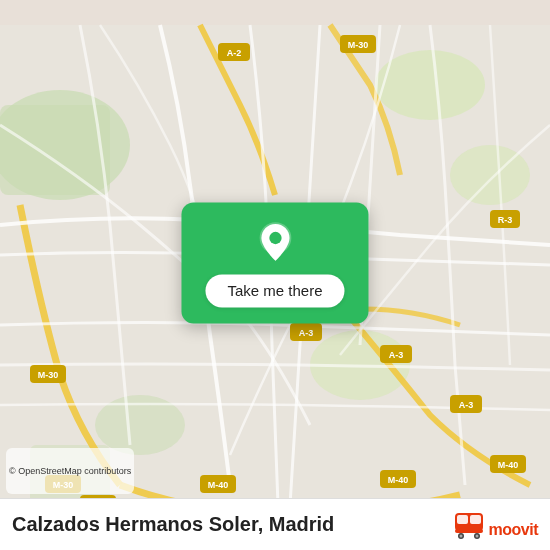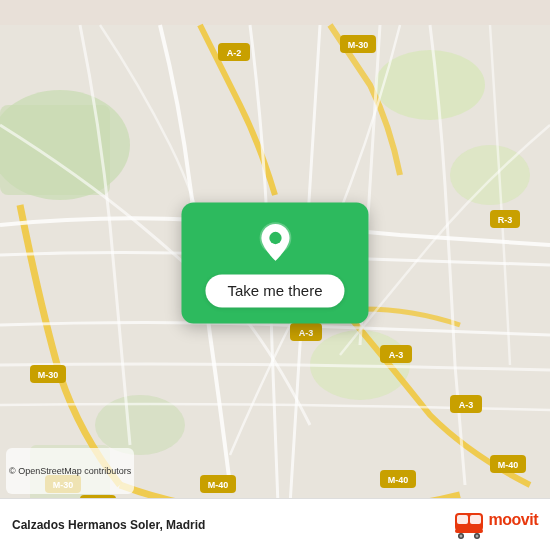--- a/index.html
+++ b/index.html
@@ -67,28 +67,28 @@
       background: white;
       padding: 8px 12px 8px 12px;
       display: flex;
       align-items: center;
       justify-content: space-between;
       border-top: 1px solid #ddd;
       height: 52px;
     }
 
     #location-name {
-      font-size: 12px;
+      font-size: 20px;
       font-weight: 600;
       color: #222;
     }
 
     #moovit-logo {
       display: flex;
-      align-items: flex-start;
+      align-items: flex-end;
       gap: 4px;
     }
 
     #moovit-bus-icon {
       width: 32px;
       height: 28px;
     }
 
     #moovit-text {
       font-size: 16px;

